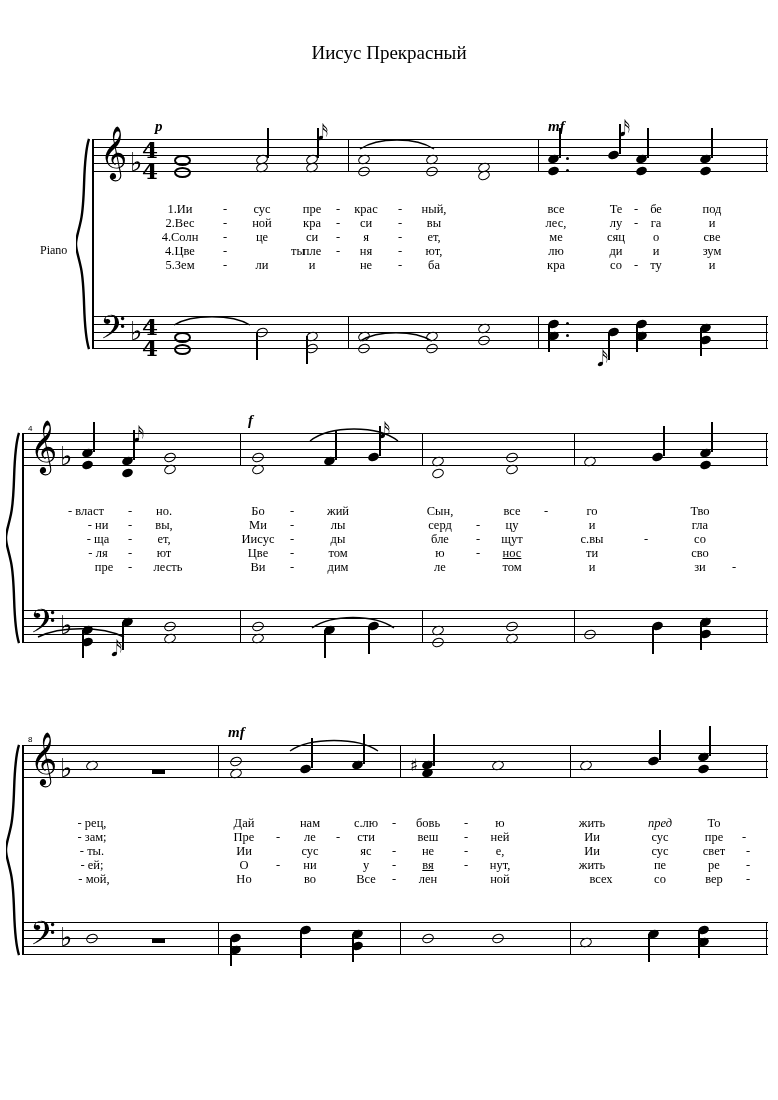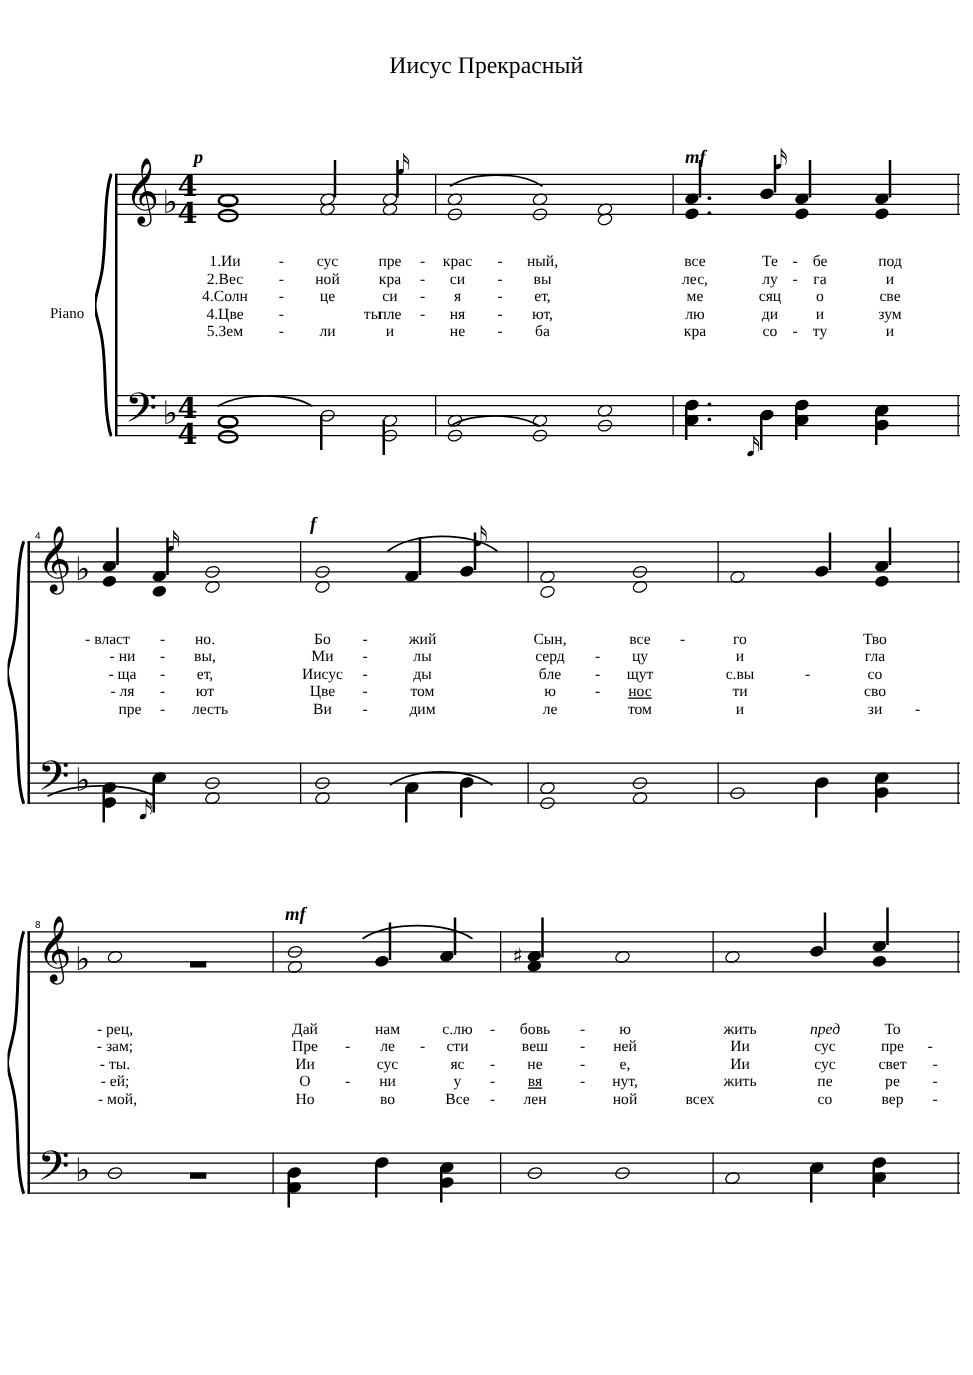--- a/index.html
+++ b/index.html
@@ -640,21 +640,21 @@
     <span class="dash" style="left:748px;">-</span>
   </div>
   <div class="lyricline" style="top:872px;">
     <span class="lyr" style="left:94px;">- мой,</span>
     <span class="lyr" style="left:244px;">Но</span>
     <span class="lyr" style="left:310px;">во</span>
     <span class="lyr" style="left:366px;">Все</span>
     <span class="dash" style="left:394px;">-</span>
     <span class="lyr" style="left:428px;">лен</span>
     <span class="lyr" style="left:500px;">ной</span>
-    <span class="lyr" style="left:560px;">всех</span>
+    <span class="lyr" style="left:601px;">всех</span>
     <span class="lyr" style="left:660px;">со</span>
     <span class="lyr" style="left:714px;">вер</span>
     <span class="dash" style="left:748px;">-</span>
   </div>
 
   <div class="lines" style="left:22px; width:746px; top:922px;">
     <i></i>
       <i></i>
       <i></i>
       <i></i>

